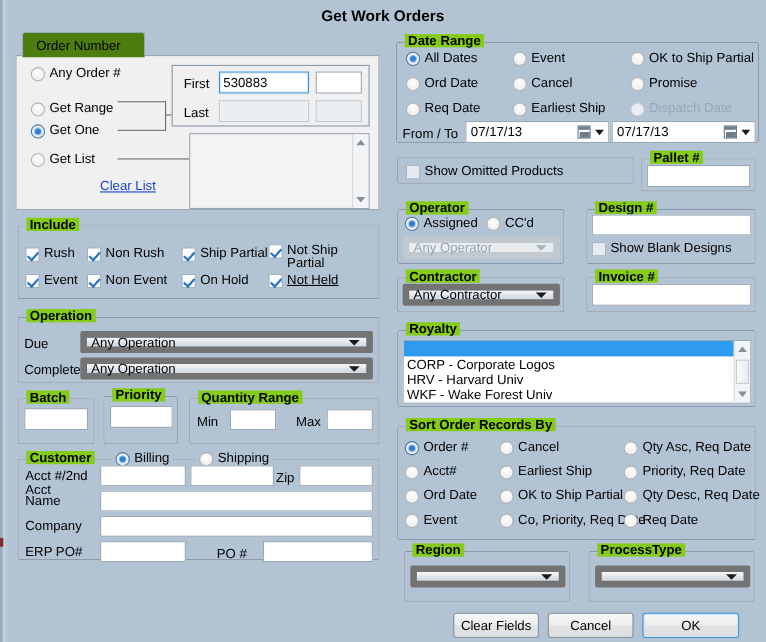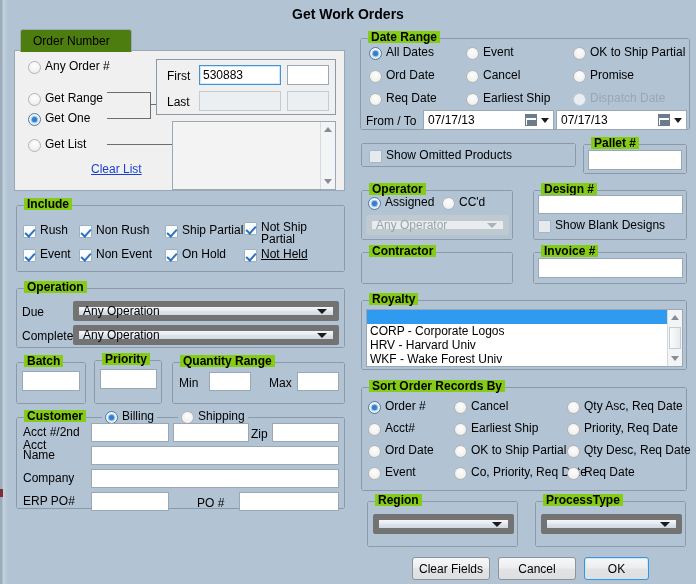--- a/index.html
+++ b/index.html
@@ -419,20 +419,24 @@
   <input class="tb" style="left: 4px; top: 4px; width: 145px; height: 19px;" value="">
   <div class="cb empty" style="left:4px; top:28px;">
     <span class="box"></span>
       <span class="lbl">Show Blank Designs</span>
   </div>
 </div>
 
 <div class="gb" style="left:361px; top:252px; width:152px; height:32px;">
   <div class="gb-inner"></div>
   <div class="gb-title">Contractor</div>
+  <div class="cbo" style="left:4px; top:5px; width:143px; height:20px;">
+    <span>Any Contractor</span>
+    <span class="arw"></span>
+  </div>
 </div>
 
 <div class="gb" style="left:533px; top:252px; width:154px; height:32px;">
   <div class="gb-inner"></div>
   <div class="gb-title">Invoice #</div>
   <input class="tb" style="left: 4px; top: 5px; width: 145px; height: 20px;" value="">
 </div>
 
 <div class="gb" style="left:361px; top:300px; width:326px; height:70px;">
   <div class="gb-inner"></div>
@@ -523,13 +527,13 @@
   <div class="gb-inner"></div>
   <div class="gb-title">ProcessType</div>
   <div class="cbo" style="left:5px; top:12px; width:141px; height:20px;">
     <span></span>
     <span class="arw"></span>
   </div>
 </div>
 
 <div class="btnp" style="left:412px; top:557px; width:78px;">Clear Fields</div>
 <div class="btnp" style="left:498px; top:557px; width:78px;">Cancel</div>
-<div class="btnp def" style="left:584px; top:557px; width:65px;">OK</div>
+<div class="btnp def" style="left:584px; top:557px; width:88px;">OK</div>
 
 </body></html>

